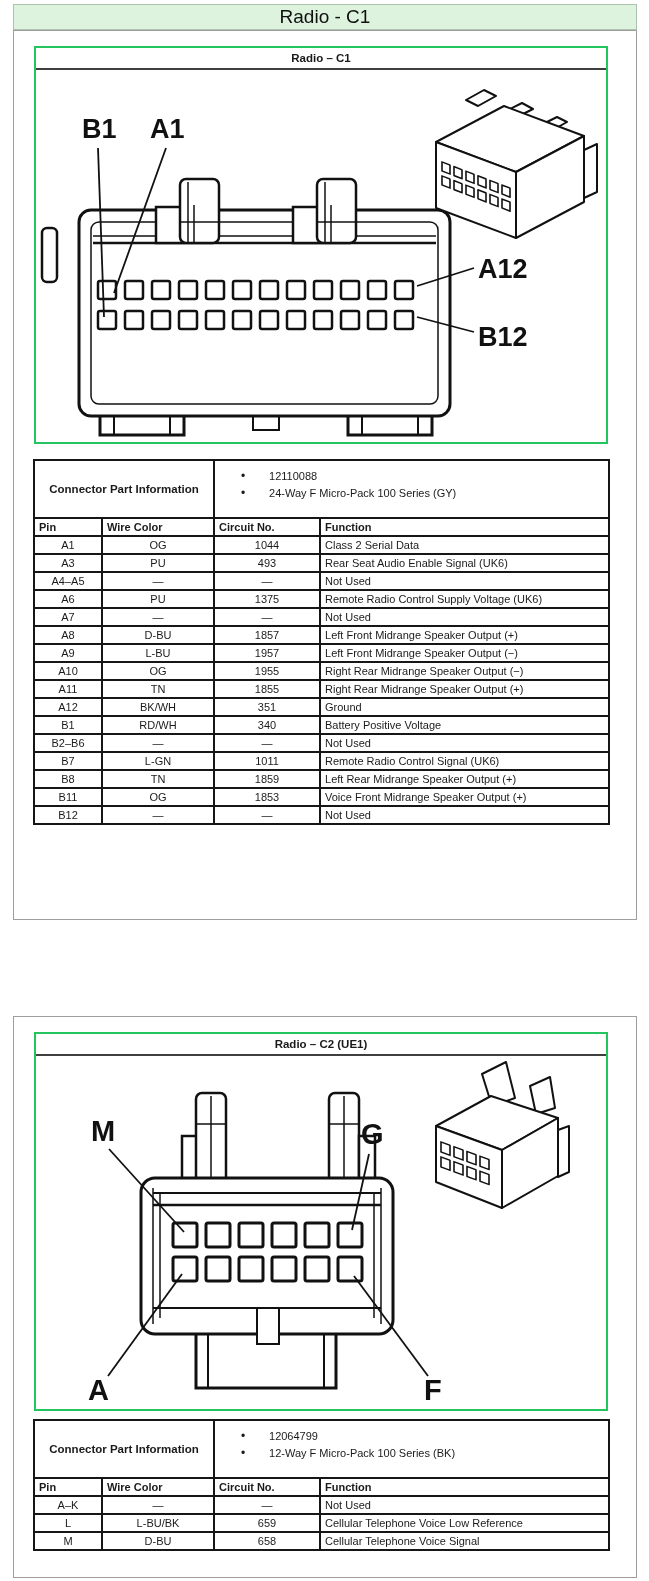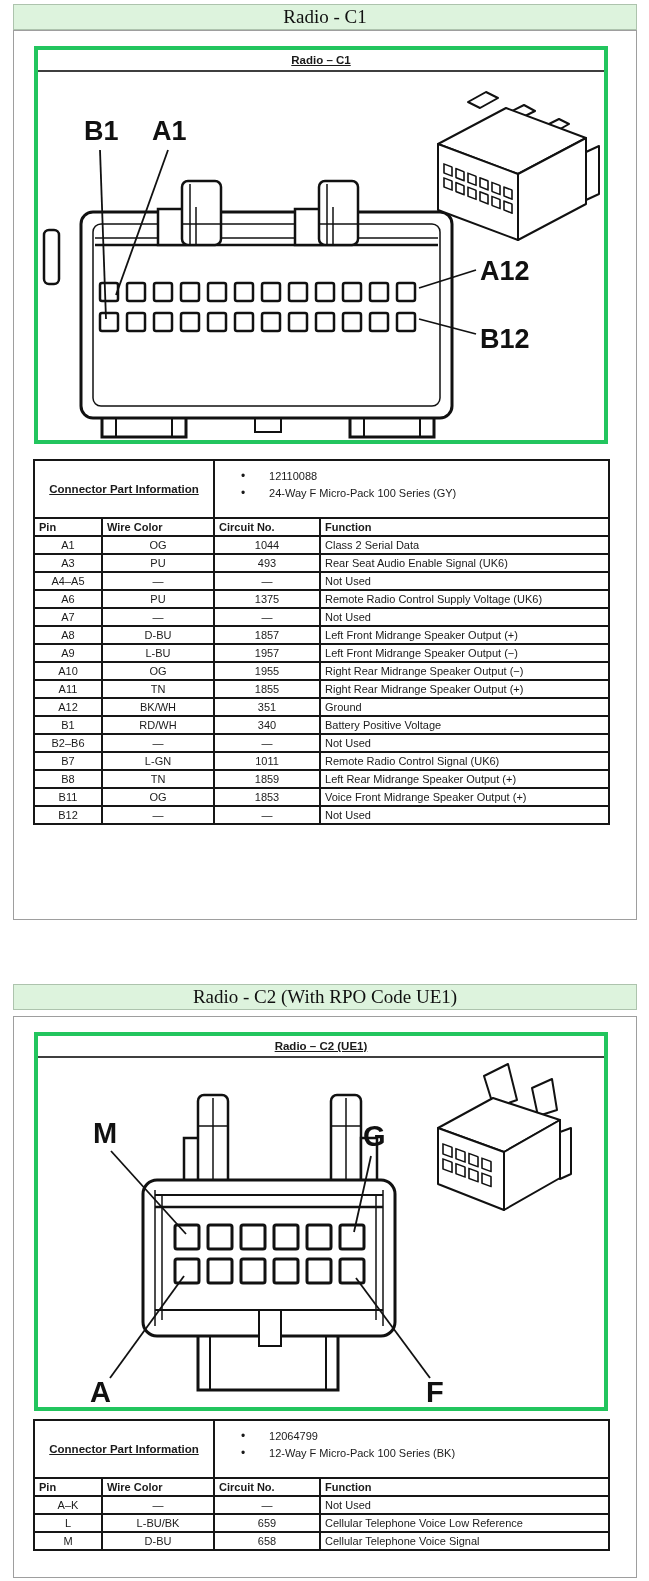--- a/index.html
+++ b/index.html
@@ -3,47 +3,47 @@
 <meta charset="utf-8">
 <style>
   * { margin:0; padding:0; box-sizing:border-box; }
   html,body { background:#fff; }
   body { font-family:"Liberation Sans", sans-serif; color:#1a1a1a; }
   #page { position:relative; width:649px; height:1581px; background:#fff; overflow:hidden; }
 
   .sec-header {
     position:absolute; left:13px; width:624px; height:26px;
     background:#ddf3dd; border:1px solid #adc3ad;
-    text-align:center; font-size:19px; line-height:24px; color:#101010;font-family:Liberation Serif, serif;
+    text-align:center; font-size:19px; line-height:24px; color:#101010;
   }
   .sec-box {
     position:absolute; left:13px; width:624px;
     background:#fff; border:1px solid #9e9e9e;
   }
   .diag-box {
     position:absolute; left:20px; width:574px;
-    border:4px solid #22c55e; background:#fff;text-decoration:underline;
+    border:2px solid #22c55e; background:#fff;
   }
   .diag-title {
     height:22px; line-height:21px; text-align:center;
     font-size:11.5px; font-weight:bold; border-bottom:2px solid #3f3f3f;
   }
   .diag-svg { display:block; }
 
   table.pin-table {
     position:absolute; left:19px; width:575px;
     border-collapse:collapse; table-layout:fixed;
     font-size:11px;
   }
   .pin-table td, .pin-table th { border:2px solid #161616; padding:1px 4px; line-height:14px; }
   .pin-table th { font-size:11px; font-weight:bold; text-align:left; }
   .pin-table td { text-align:center; }
   .pin-table td:last-child { text-align:left; }
   .pi-row td { height:58px; }
-  td.pi-label { font-weight:bold; text-align:center; vertical-align:middle; font-size:11.5px;text-decoration:underline; }
+  td.pi-label { font-weight:bold; text-align:center; vertical-align:middle; font-size:11.5px; }
   td.pi-items { vertical-align:top; text-align:left; }
   .pi-items ul { list-style:none; margin:6px 0 0 0; padding-left:22px; }
   .pi-items li { display:flex; align-items:baseline; line-height:17px; }
   .pi-items li .blt { width:28px; font-size:12px; }
 
   text.pin-letter { font-weight:bold; font-size:27px; fill:#111; }
   text.pin-letter2 { font-weight:bold; font-size:29px; fill:#111; }
   .ln { stroke:#111; fill:none; }
 </style>
 </head>
@@ -282,23 +282,20 @@
           <tr>
             <td>B12</td>
             <td>—</td>
             <td>—</td>
             <td>Not Used</td>
           </tr>
         </tbody>
     </table>
   </div>
 
-  <div class="sec-header" style="top: 984px; background: rgb(221, 243, 221); border-color: rgb(173, 195, 173);">
-    <span>Radio - C2 (With RPO Code UE1)</span>
-  </div>
 
   <div class="sec-box" style="top: 1016px; height: 562px; border-color: rgb(158, 158, 158);">
 
     <div class="diag-box" style="top:15px;height:379px">
       <div class="diag-title">Radio – C2 (UE1)</div>
 
       <svg class="diag-svg" width="570" height="351" viewBox="0 0 570 351">
 
         <g>
           <rect x="160" y="270" width="140" height="62" fill="#fff" stroke="#111" stroke-width="3"></rect>

